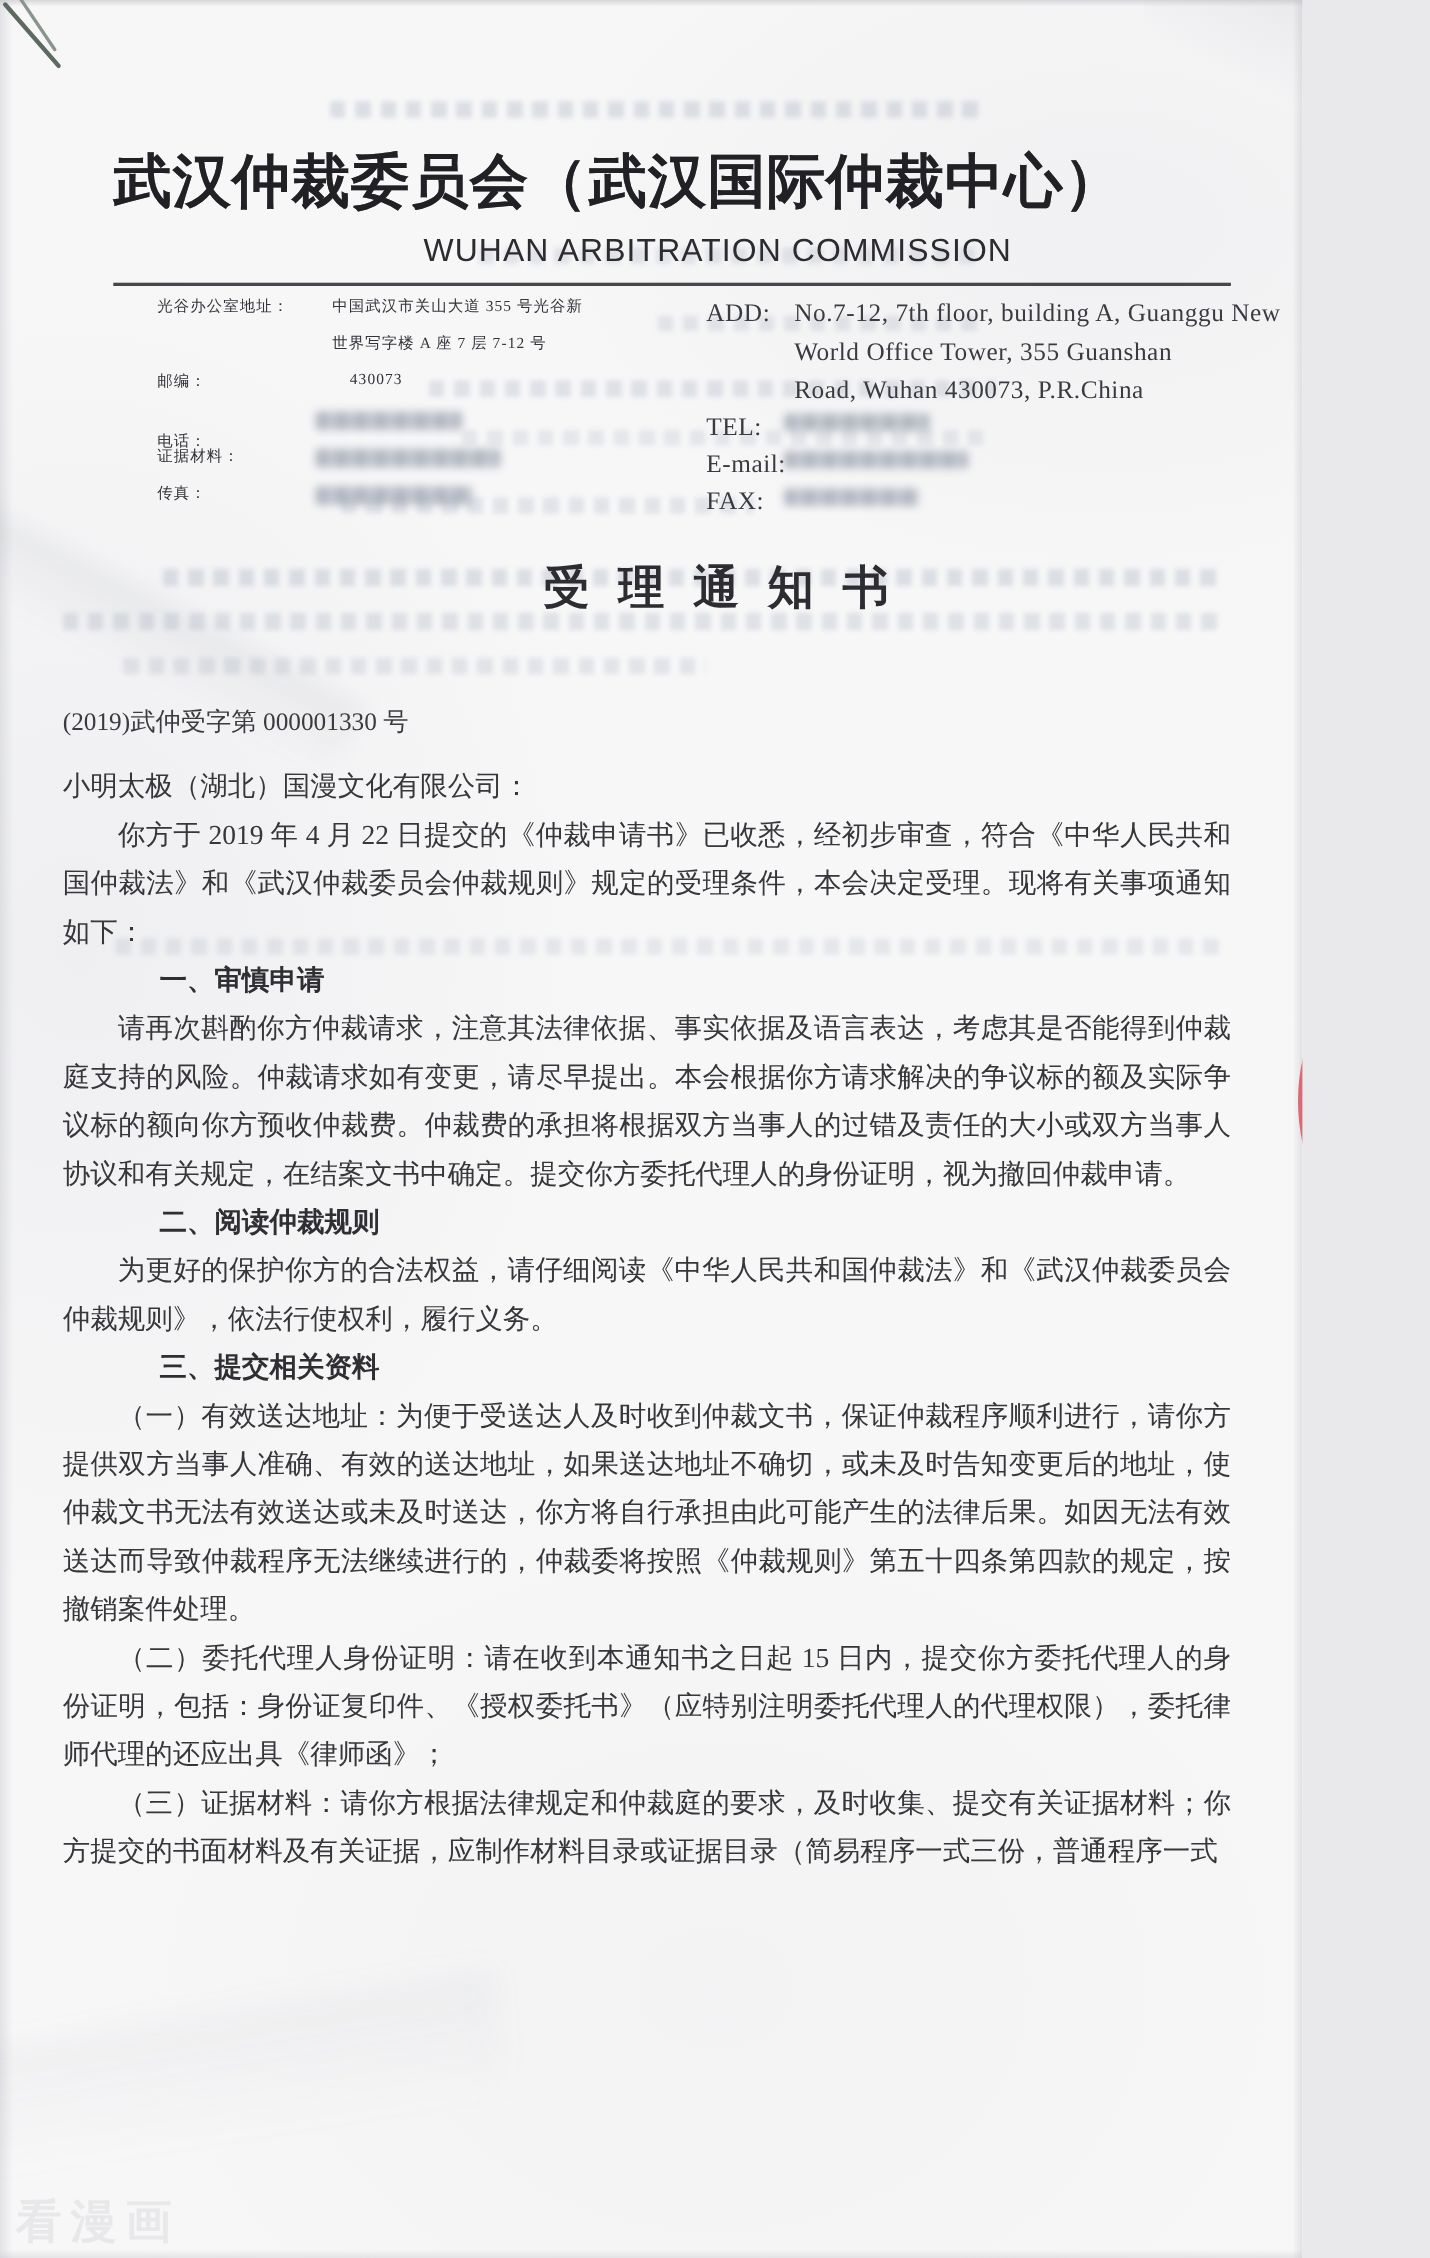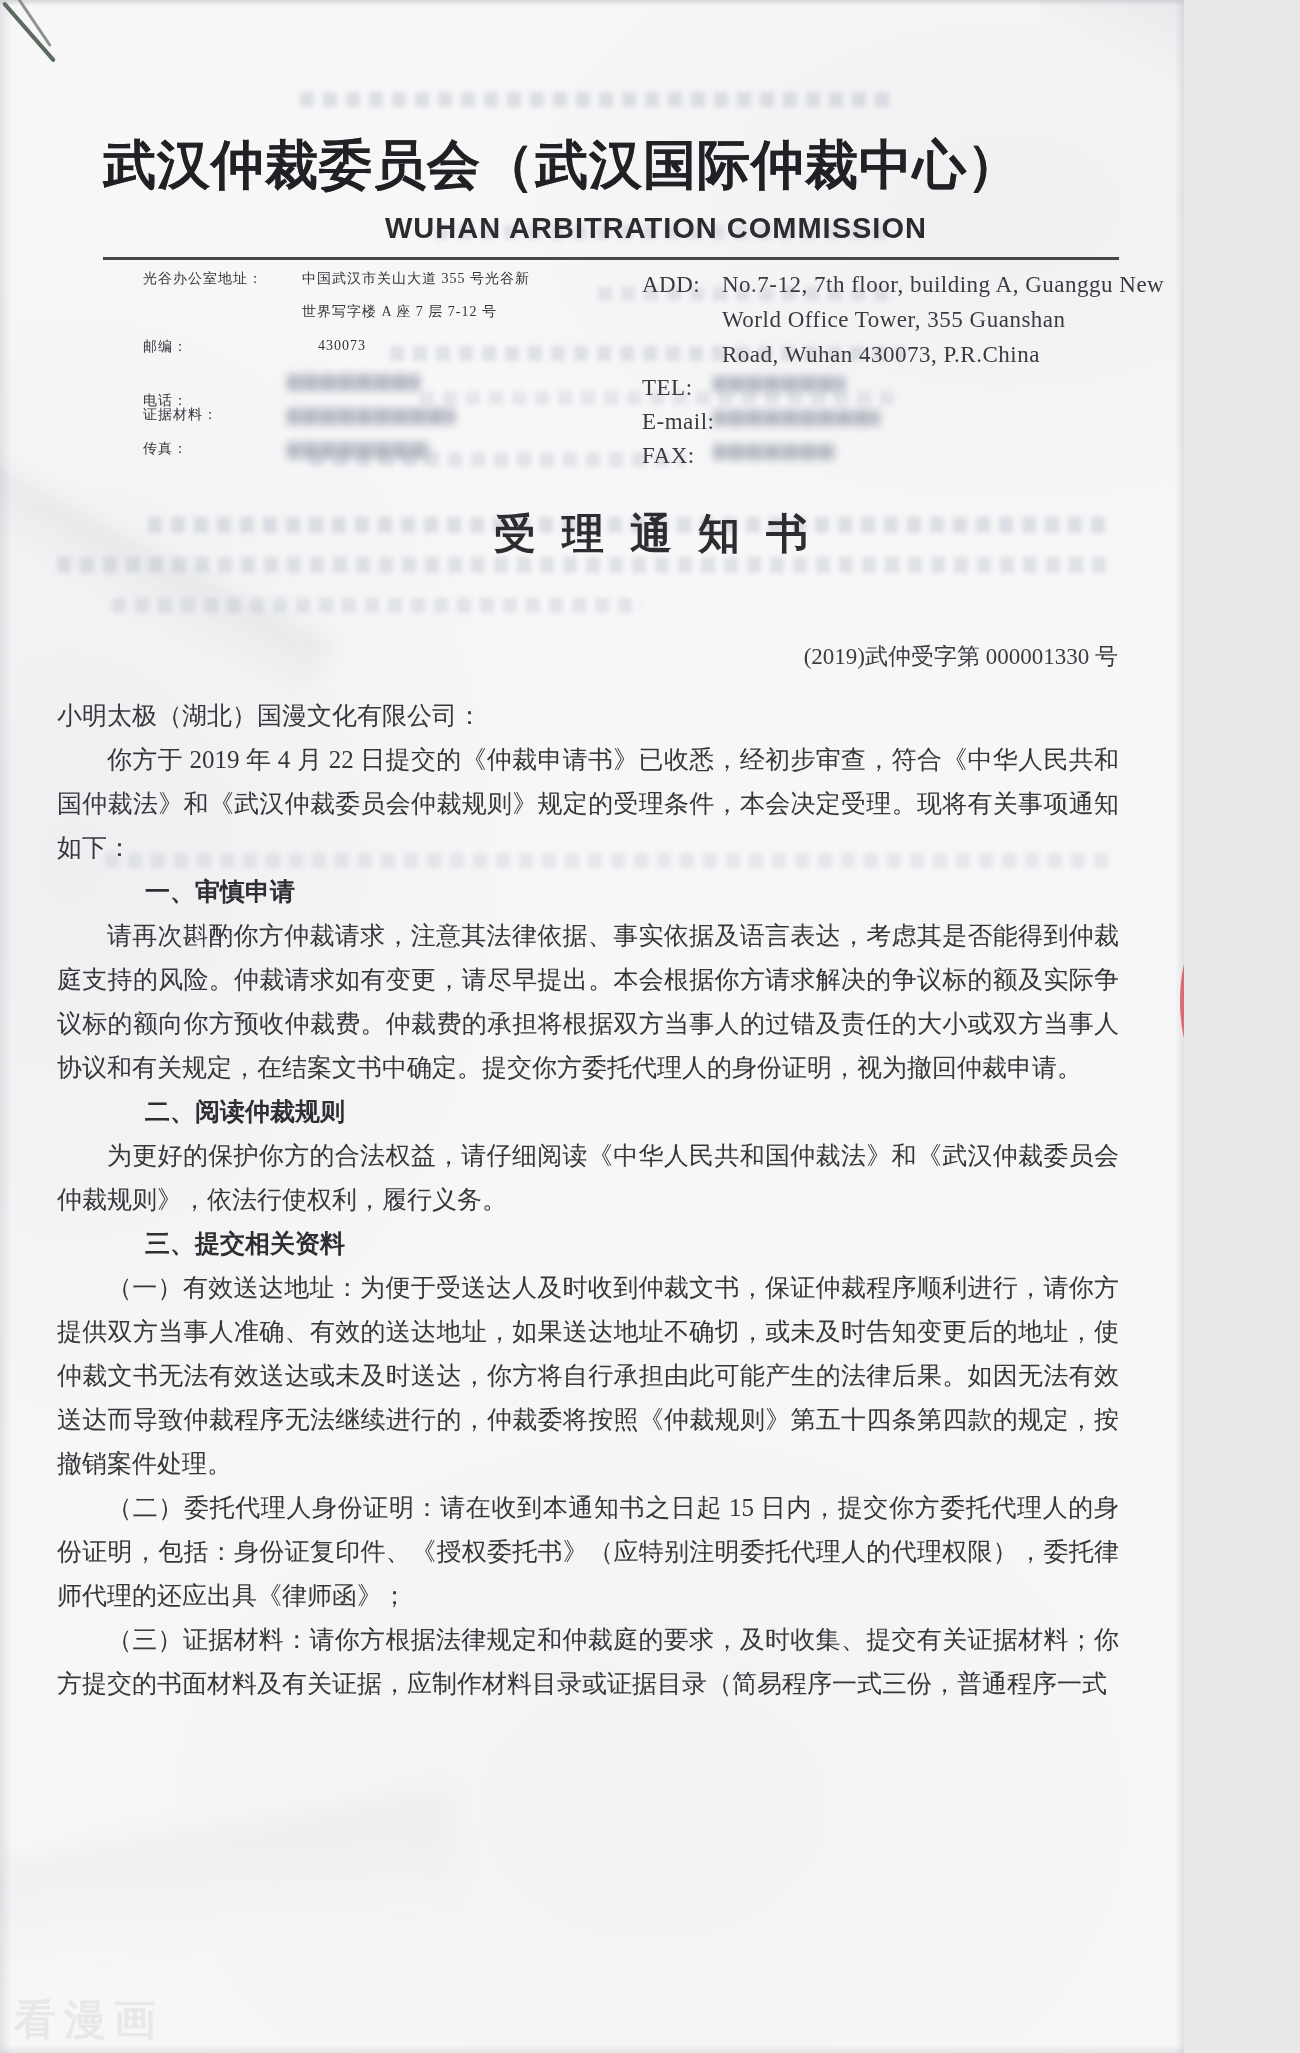--- a/index.html
+++ b/index.html
@@ -20,34 +20,34 @@
   .edge-bottom{left:0;bottom:0;width:1300px;height:8px;background:linear-gradient(0deg,rgba(200,200,206,.4),rgba(200,200,206,0));}
   .corner-tr{left:1040px;top:0;width:260px;height:130px;background:linear-gradient(205deg,rgba(178,180,188,.28),transparent 60%);}
   .crease1{left:-80px;top:540px;width:420px;height:70px;background:linear-gradient(rgba(120,125,135,.10),transparent);transform:rotate(28deg);filter:blur(9px);}
   .crease2{left:1230px;top:1150px;width:70px;height:850px;background:linear-gradient(90deg,transparent,rgba(120,125,135,.07));filter:blur(10px);}
   .crease3{left:-60px;top:1830px;width:520px;height:120px;background:linear-gradient(rgba(120,125,135,.06),transparent);transform:rotate(-9deg);filter:blur(12px);}
 
   .staple1{left:-10px;top:30px;width:78px;height:4px;background:#5d6a5f;transform:rotate(49deg);border-radius:2px;}
   .staple2{left:4px;top:20px;width:60px;height:2.5px;background:#8a948c;transform:rotate(56deg);border-radius:2px;}
 
   .org-title{left:103px;top:130px;font-size:53px;font-weight:700;letter-spacing:1px;color:#202025;white-space:nowrap;text-shadow:0 0 .5px rgba(32,32,37,.6);}
-  .org-subtitle{left:385px;top:212px;font-size:29px;font-weight:700;letter-spacing:1px;color:#2b2b30;font-family:"Liberation Sans","DejaVu Sans",sans-serif;white-space:nowrap;}
+  .org-subtitle{left:385px;top:212px;font-size:29px;font-weight:400;letter-spacing:1px;color:#2b2b30;font-family:"Liberation Sans","DejaVu Sans",sans-serif;white-space:nowrap;}
   .divider{left:103px;top:257px;width:1016px;height:3px;background:#46464b;}
 
   .c{position:absolute;white-space:nowrap;}
   .cn{font-size:14px;color:#33333a;letter-spacing:1px;}
   .en{font-family:Liberation Serif, serif;font-size:23px;color:#3a3a41;letter-spacing:.5px;}
   .redacted{position:absolute;filter:blur(4px);opacity:.65;border-radius:3px;
     background:repeating-linear-gradient(90deg,#8d94a2 0 10px,#aab0bc 10px 18px);}
 
   .ghost{position:absolute;border-radius:2px;filter:blur(2.5px);
     background:repeating-linear-gradient(90deg,rgba(124,137,160,.5) 0 14px,rgba(124,137,160,0) 14px 23px);}
 
   .notice-title{left:454px;top:506px;font-size:42px;font-weight:700;letter-spacing:26px;color:#2c2c31;white-space:nowrap;margin-left:40px;}
-  .case-number{left:57px;top:641px;width:1061px;text-align:right;font-size:23px;color:#3a3a40;}
+  .case-number{left:57px;top:641px;width:1061px;text-align:left;font-size:23px;color:#3a3a40;}
 
   .notice-body{left:57px;top:694px;width:1062px;font-size:25px;line-height:44px;text-align:justify;color:#36363b;}
   .notice-body p{margin:0;}
   .recipient{text-indent:0;}
   .para{text-indent:50px;}
   .heading{font-weight:700;text-indent:88px;color:#2e2e33;}
 
   .seal-ring{left:1180px;top:825px;width:340px;height:340px;border-radius:50%;
     border:6px solid rgba(214,70,84,.78);box-shadow:inset 0 0 8px rgba(214,70,84,.25);}
   .seal-char{position:absolute;width:44px;height:44px;line-height:44px;text-align:center;

